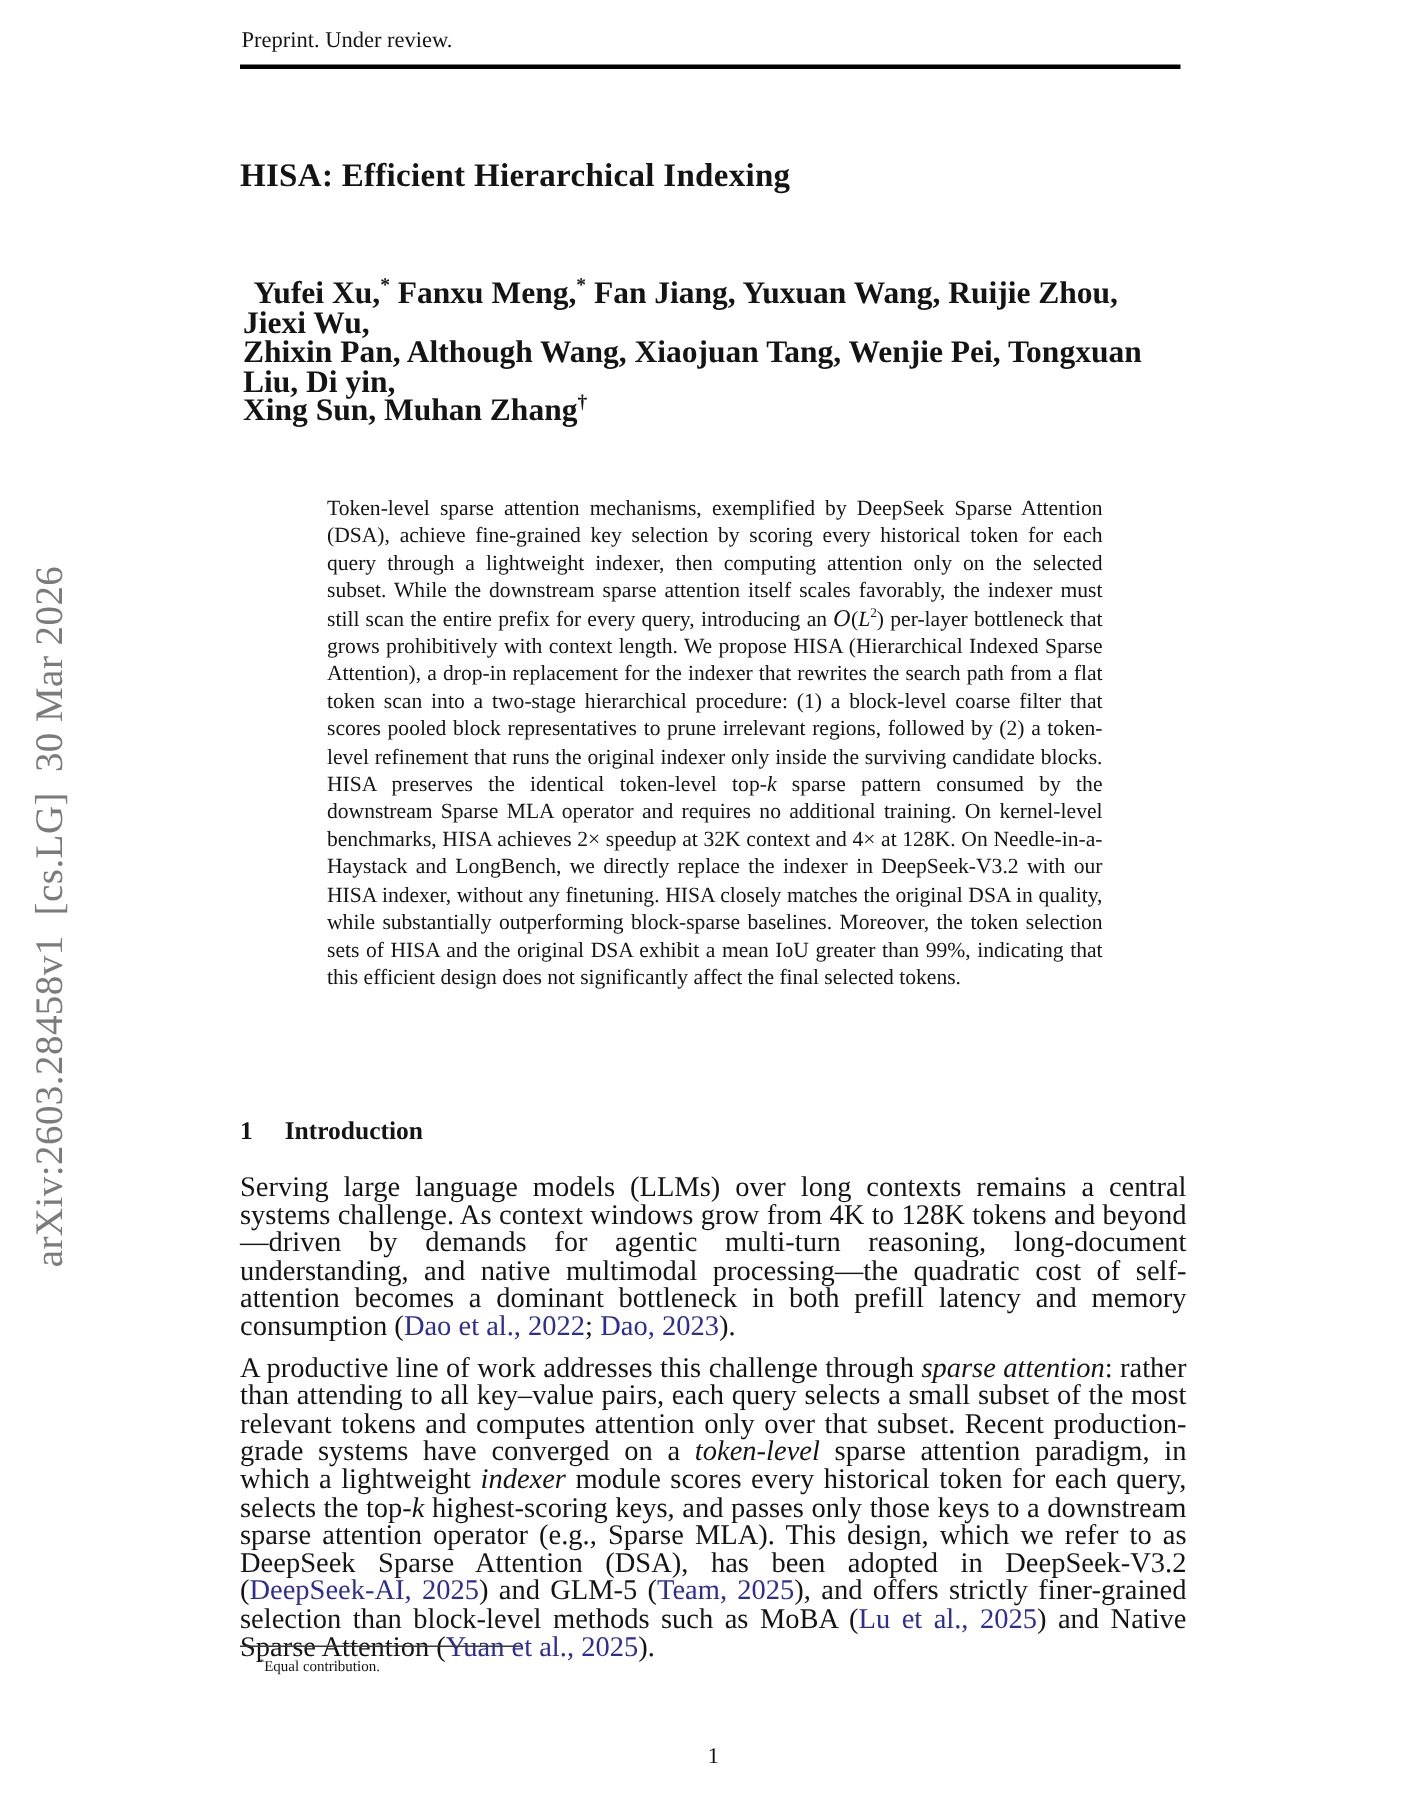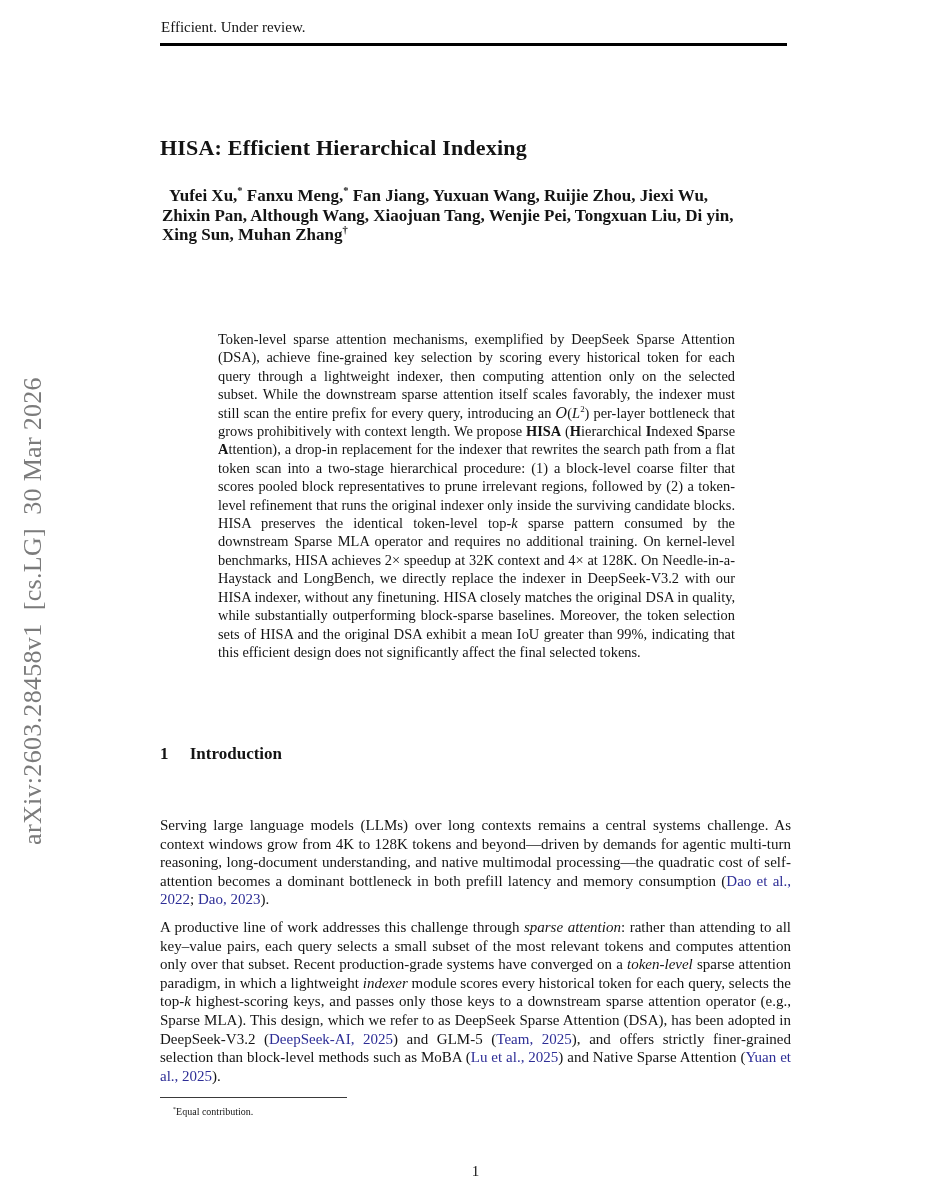--- a/index.html
+++ b/index.html
@@ -8,59 +8,59 @@
 
   .arxiv-stamp{position:absolute;left:-317px;top:594px;width:700px;height:34px;line-height:34px;
         text-align:center;transform:rotate(-90deg);font-size:26px;color:var(--stamp,#7b7b7b);
         white-space:nowrap;letter-spacing:0.3px;}
 
   .preprint-note{position:absolute;left:161px;top:19px;font-size:15px;}
   .header-rule{position:absolute;left:160px;top:43px;width:627px;height:2.5px;background:#000;}
 
   .title{position:absolute;left:160px;top:103px;margin:0;font-size:22px;line-height:28px;
         font-weight:bold;letter-spacing:0.2px;}
-  .title-line{display:block;margin-top:31px;}
+  .title-line{display:block;}
 
-  .authors{position:absolute;left:162px;top:186px;width:610px;font-size:17px;font-weight:bold;
+  .authors{position:absolute;left:162px;top:186px;width:610px;font-size:21px;font-weight:bold;
         line-height:19.5px;}
   .author-line.first{text-indent:7px;}
 
   .abstract-heading{position:absolute;left:160px;top:292px;width:631px;text-align:center;
         font-size:17px;font-weight:bold;}
   .abstract-body{position:absolute;left:218px;top:330px;width:517px;font-size:14.4px;
         line-height:18.4px;text-align:justify;}
 
   .section-heading{position:absolute;left:160px;top:744px;font-size:17px;font-weight:bold;}
   .sec-num{margin-right:17px;}
 
-  .body-text{position:absolute;left:160px;top:816px;width:631px;font-size:15px;
+  .body-text{position:absolute;left:160px;top:783px;width:631px;font-size:19px;
         line-height:18.6px;text-align:justify;}
   .para{margin:0 0 9px 0;}
 
   .footnotes{position:absolute;left:160px;top:1097px;width:631px;font-size:10px;line-height:19.5px;}
   .footnote-rule{width:187px;border-top:1.5px solid #3a3a3a;margin-bottom:4px;}
   .footnote{padding-left:13px;}
 
   .page-number{position:absolute;left:160px;top:1163px;width:631px;text-align:center;font-size:15px;}
 
-  .b{font-weight:bold;}
+  .b{font-weight:normal;}
   .i{font-style:italic;}
   .cite{color:var(--link,#2d2d96);cursor:pointer;}
   .mono{font-family:"DejaVu Sans Mono","Liberation Mono",monospace;font-size:0.86em;}
   .mathcal{font-style:italic;font-family:"DejaVu Serif",serif;}
   .sup{vertical-align:super;font-size:0.62em;line-height:0;}
 </style>
 </head>
 <body>
 
 <div class="page">
 
   <div class="arxiv-stamp">arXiv:2603.28458v1 [cs.LG] 30 Mar 2026</div>
 
-  <div class="preprint-note">Efficient. Under review.</div>
+  <div class="preprint-note">Preprint. Under review.</div>
   <div class="header-rule"></div>
 
   <h1 class="title">
     <span class="title-line">HISA: Efficient Hierarchical Indexing</span>
   </h1>
 
   <div class="authors">
     <div class="author-line first"><span>Yufei Xu,</span><span class="sup">*</span><span> Fanxu Meng,</span><span class="sup">*</span><span> Fan Jiang, Yuxuan Wang, Ruijie Zhou, Jiexi Wu,</span></div>
     <div class="author-line"><span>Zhixin Pan, Although Wang, Xiaojuan Tang, Wenjie Pei, Tongxuan Liu, Di yin,</span></div>
     <div class="author-line"><span>Xing Sun, Muhan Zhang</span><span class="sup">†</span></div>

